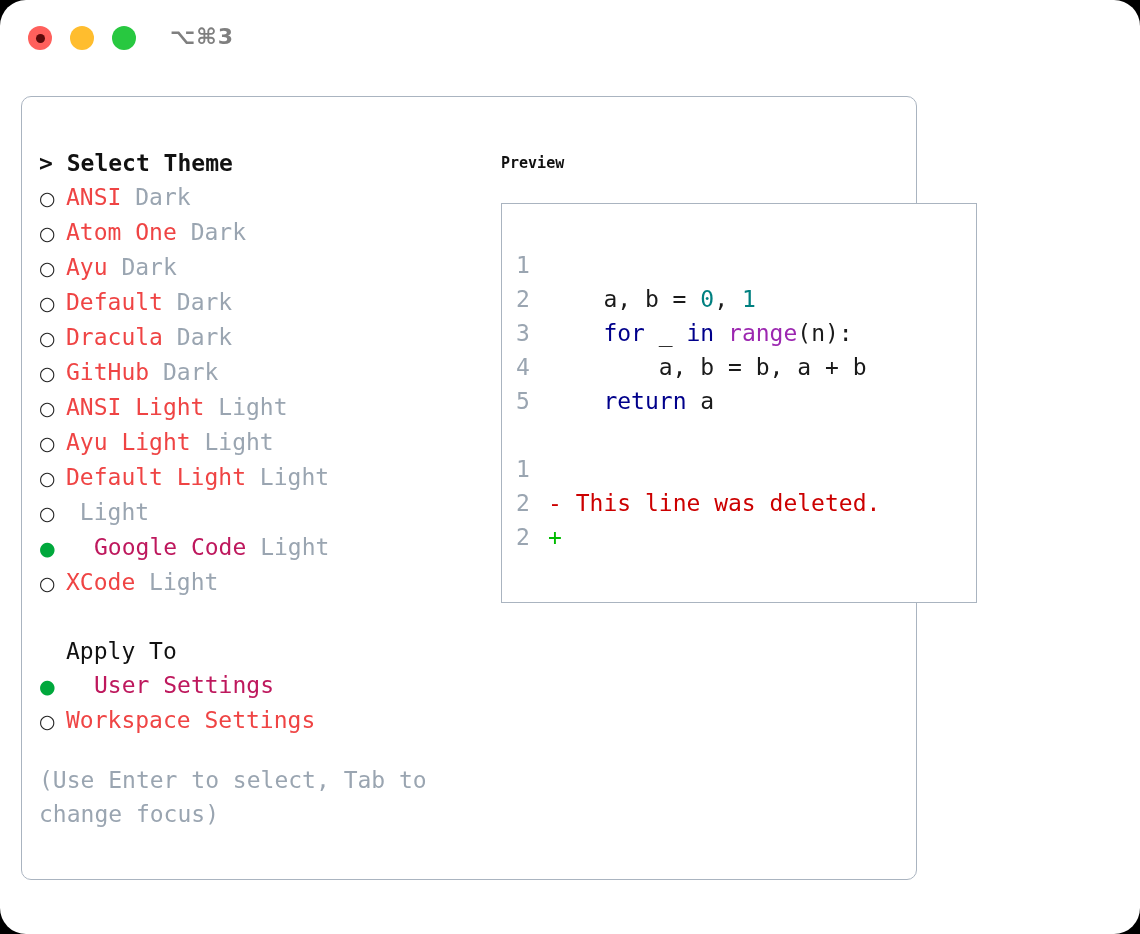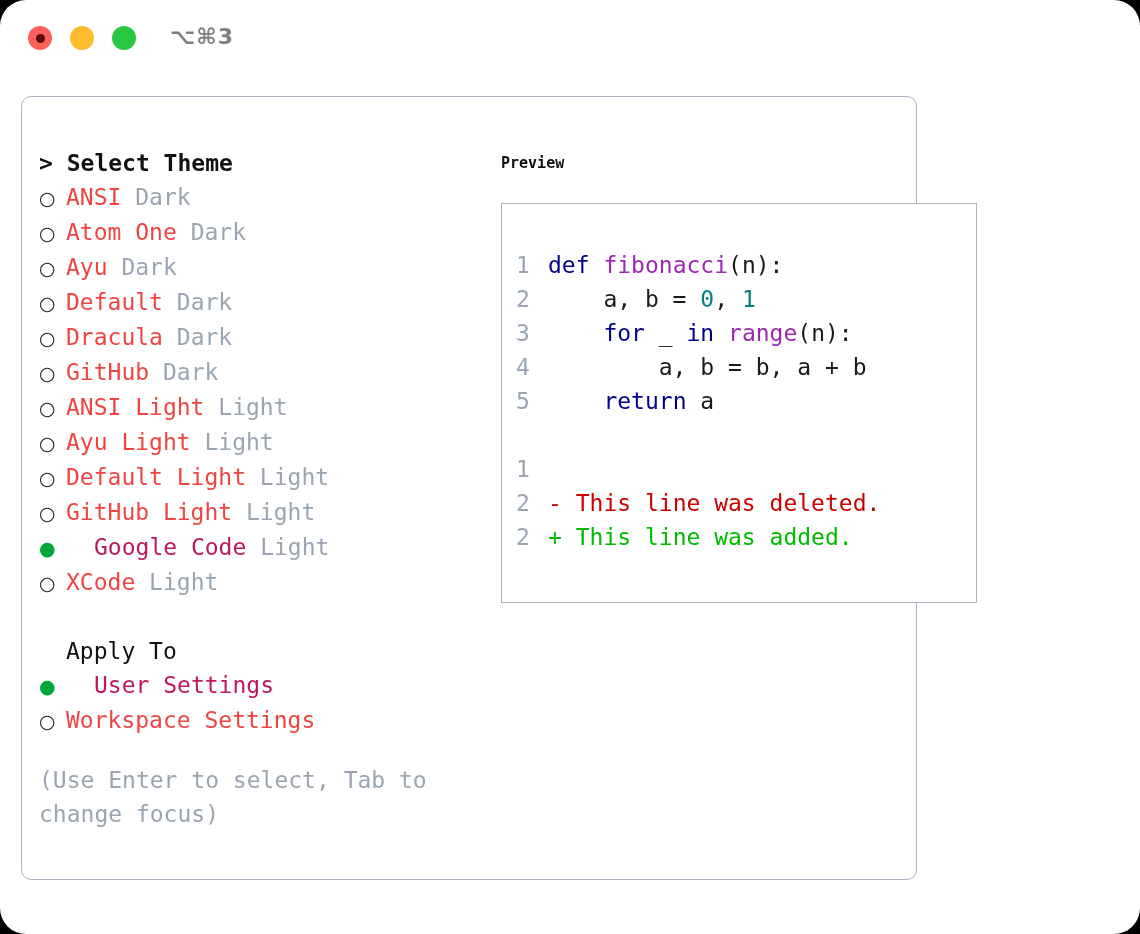--- a/index.html
+++ b/index.html
@@ -213,49 +213,49 @@
       <div id="theme-list">
           <div class="theme-row"><span class="bullet">○</span><span class="theme-name">ANSI</span><span class="theme-kind"> Dark</span></div>
           <div class="theme-row"><span class="bullet">○</span><span class="theme-name">Atom One</span><span class="theme-kind"> Dark</span></div>
           <div class="theme-row"><span class="bullet">○</span><span class="theme-name">Ayu</span><span class="theme-kind"> Dark</span></div>
           <div class="theme-row"><span class="bullet">○</span><span class="theme-name">Default</span><span class="theme-kind"> Dark</span></div>
           <div class="theme-row"><span class="bullet">○</span><span class="theme-name">Dracula</span><span class="theme-kind"> Dark</span></div>
           <div class="theme-row"><span class="bullet">○</span><span class="theme-name">GitHub</span><span class="theme-kind"> Dark</span></div>
           <div class="theme-row"><span class="bullet">○</span><span class="theme-name">ANSI Light</span><span class="theme-kind"> Light</span></div>
           <div class="theme-row"><span class="bullet">○</span><span class="theme-name">Ayu Light</span><span class="theme-kind"> Light</span></div>
           <div class="theme-row"><span class="bullet">○</span><span class="theme-name">Default Light</span><span class="theme-kind"> Light</span></div>
-          <div class="theme-row"><span class="bullet">○</span><span class="theme-name">GitHub Light</span><span class="theme-kind"> Light</span></div>
+          <div class="theme-row"><span class="bullet">○</span><span class="theme-kind"> Light</span></div>
           <div class="theme-row"><span class="bullet sel">●</span><span class="theme-name sel">Google Code</span><span class="theme-kind"> Light</span></div>
           <div class="theme-row"><span class="bullet">○</span><span class="theme-name">XCode</span><span class="theme-kind"> Light</span></div>
         </div>
 
       <div class="apply-header">Apply To</div>
 
       <div id="apply-list">
           <div class="theme-row"><span class="bullet sel">●</span><span class="theme-name sel">User Settings</span></div>
           <div class="theme-row"><span class="bullet">○</span><span class="theme-name">Workspace Settings</span></div>
         </div>
 
       <div class="hint">(Use Enter to select, Tab to change focus)</div>
     </div>
 
     <div class="right-col">
       <div class="preview-title">Preview</div>
 
       <div class="code-box">
         <div id="code-block">
-            <div class="code-line"><span class="gutter">1</span><span class="code-text"><span class="tok-kw">def</span><span class="tok-plain"> </span><span class="tok-fn">fibonacci</span><span class="tok-plain">(n):</span></span></div>
+            <div class="code-line"><span class="gutter">1</span></div>
             <div class="code-line"><span class="gutter">2</span><span class="code-text"><span class="tok-plain">    a, b = </span><span class="tok-num">0</span><span class="tok-plain">, </span><span class="tok-num">1</span></span></div>
             <div class="code-line"><span class="gutter">3</span><span class="code-text"><span class="tok-plain">    </span><span class="tok-kw">for</span><span class="tok-plain"> _ </span><span class="tok-kw">in</span><span class="tok-plain"> </span><span class="tok-fn">range</span><span class="tok-plain">(n):</span></span></div>
             <div class="code-line"><span class="gutter">4</span><span class="code-text"><span class="tok-plain">        a, b = b, a + b</span></span></div>
             <div class="code-line"><span class="gutter">5</span><span class="code-text"><span class="tok-plain">    </span><span class="tok-kw">return</span><span class="tok-plain"> a</span></span></div>
           </div>
         <div class="diff-gap"></div>
         <div id="diff-block">
             <div class="code-line"><span class="gutter">1</span><span class="diff-ctx"> </span></div>
             <div class="code-line"><span class="gutter">2</span><span class="diff-del">-</span><span class="diff-del"> This line was deleted.</span></div>
-            <div class="code-line"><span class="gutter">2</span><span class="diff-add">+</span><span class="diff-add"> This line was added.</span></div>
+            <div class="code-line"><span class="gutter">2</span><span class="diff-add">+</span></div>
           </div>
       </div>
     </div>
 
   </div>
 </div>
 
 </body></html>

